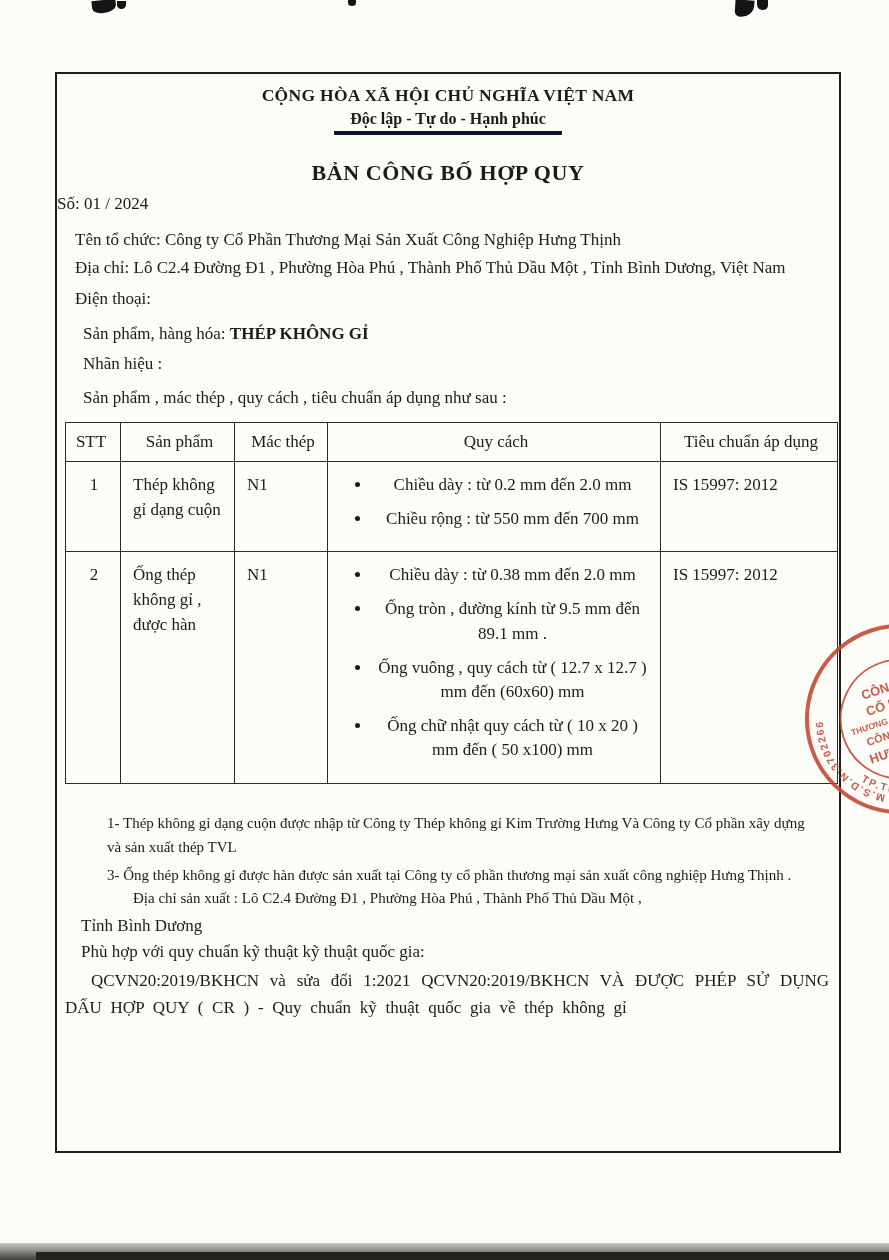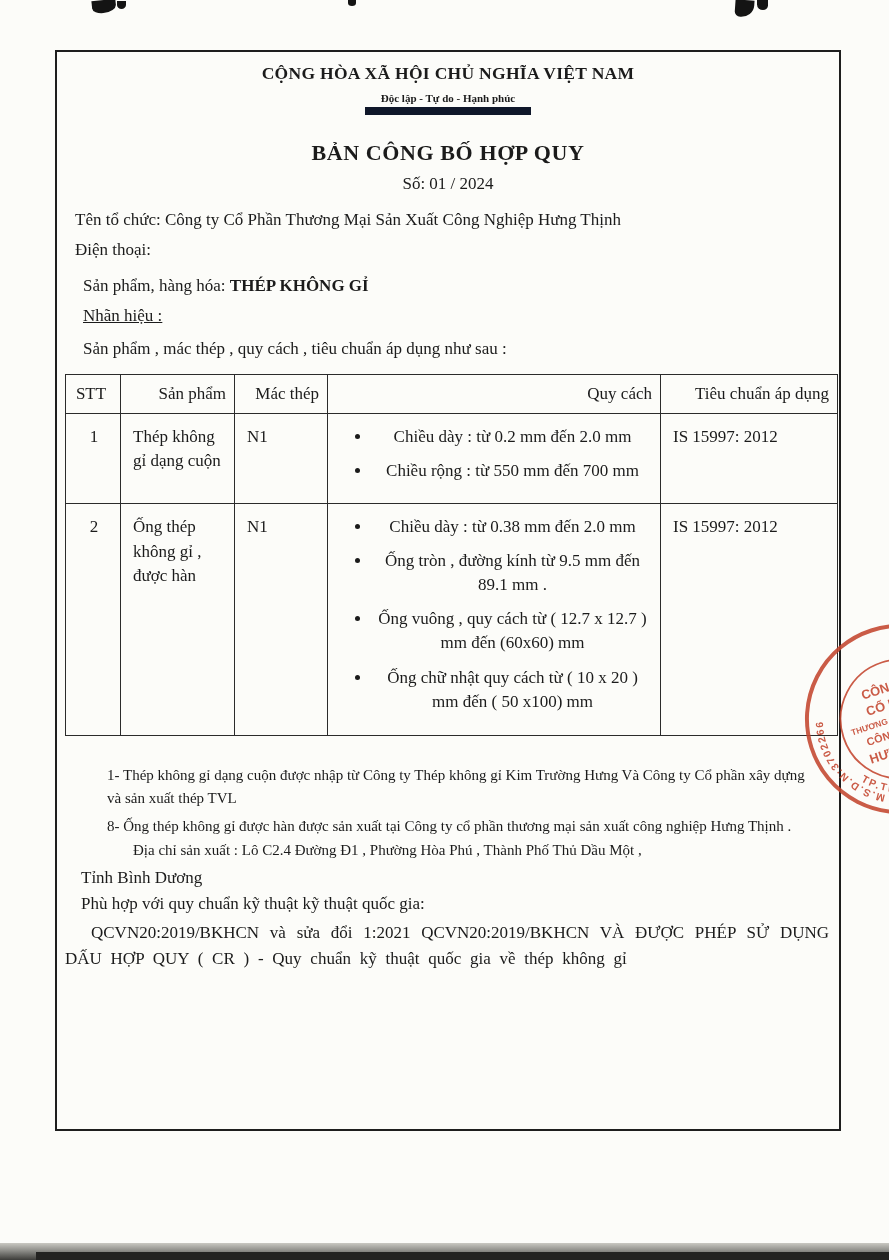--- a/index.html
+++ b/index.html
@@ -10,45 +10,45 @@
   }
   
   .artifact { position:absolute; background:#141414; }
   .a1 { left:92px;  top:0; width:24px; height:13px; border-radius:0 0 55% 45%; transform:rotate(-6deg); }
   .a2 { left:117px; top:1px; width:9px;  height:8px;  border-radius:0 0 50% 50%; }
   .a3 { left:348px; top:0; width:8px;  height:6px;  border-radius:0 0 50% 50%; }
   .a4 { left:735px; top:0; width:19px; height:17px; border-radius:0 0 70% 30%; transform:rotate(4deg); }
   .a5 { left:757px; top:0; width:11px; height:10px; border-radius:0 0 50% 60%; }
 
   .frame {
-    position:absolute; left:55px; top:50px; width:786px; height:1081px;
+    position:absolute; left:55px; top:72px; width:786px; height:1081px;
     border:2px solid #1e1e1e; box-sizing:border-box; overflow:hidden;
   }
 
   .nat-title { margin-top:11px; text-align:center; font-weight:bold; font-size:17.5px; letter-spacing:.3px; }
   .motto-wrap { text-align:center; margin-top:4px; }
-  .motto { display:inline-block; font-weight:bold; font-size:11px;
-           border-bottom:8px solid #0f172a; padding:0 16px 3px 16px; }
+  .motto { display:inline-block; font-weight:bold; font-size:16px;
+           border-bottom:4px solid #0f172a; padding:0 16px 3px 16px; }
 
   .doc-title { margin:25px 0 4px 0; text-align:center; font-size:22px; font-weight:bold; letter-spacing:.6px; }
-  .doc-number { margin-top:8px; text-align:center; font-size:17px; }
+  .doc-number { margin-top:8px; font-size:17px; }
 
   .line { font-size:17px; line-height:1.55; margin:0; }
   .p-org     { margin:13px 20px 0 18px; }
   .p-addr    { margin:2px 20px 0 18px; }
   .p-phone   { margin:4px 20px 0 18px; }
   .p-product { margin:9px 20px 0 26px; }
-  .p-brand   { margin:4px 20px 0 26px;text-decoration:underline; }
+  .p-brand   { margin:4px 20px 0 26px; }
   .p-intro   { margin:7px 20px 0 26px; }
   .bold { font-weight:bold; }
 
   .spec-table { border-collapse:collapse; margin:11px 6px 0 8px; width:772px;
                 table-layout:fixed; font-size:17px; }
   .spec-table th, .spec-table td { border:1.6px solid #2b2b2b; vertical-align:top; box-sizing:border-box; }
-  .spec-table th { font-weight:normal; text-align:right; padding:9px 8px 9px 12px; }
+  .spec-table th { font-weight:normal; text-align:center; padding:9px 8px 9px 12px; }
   .spec-table th.h-stt { text-align:center; padding-left:4px; }
   .spec-table td { padding:11px 10px 10px 12px; line-height:1.45; }
   .spec-table td.c-stt { text-align:center; }
   .row-1 td { height:86px; }
   .row-2 td { height:232px; }
   ul.specs { margin:0; padding-left:32px; }
   ul.specs li { margin-bottom:10px; line-height:1.42; padding-left:3px;text-align:center; }
 
   .notes { margin-top:28px; }
   .note  { font-size:15px; line-height:1.55; }
@@ -81,20 +81,21 @@
 
     <div class="nat-title">CỘNG HÒA XÃ HỘI CHỦ NGHĨA VIỆT NAM</div>
     <div class="motto-wrap">
       <span class="motto">Độc lập - Tự do - Hạnh phúc</span>
     </div>
 
     <div class="doc-title">BẢN CÔNG BỐ HỢP QUY</div>
     <div class="doc-number">Số: 01 / 2024</div>
 
     <p class="line p-org">Tên tổ chức: Công ty Cổ Phần Thương Mại Sản Xuất Công Nghiệp Hưng Thịnh</p>
+    <p class="line p-addr">Địa chỉ: Lô C2.4 Đường Đ1 , Phường Hòa Phú , Thành Phố Thủ Dầu Một , Tỉnh Bình Dương, Việt Nam</p>
     <p class="line p-phone">Điện thoại:</p>
     <p class="line p-product"><span>Sản phẩm, hàng hóa: </span><span class="bold">THÉP KHÔNG GỈ</span></p>
     <p class="line p-brand">Nhãn hiệu :</p>
     <p class="line p-intro">Sản phẩm , mác thép , quy cách , tiêu chuẩn áp dụng như sau :</p>
 
     <table class="spec-table">
       <colgroup>
         <col style="width:55px">
           <col style="width:114px">
           <col style="width:93px">
@@ -135,21 +136,21 @@
               <li>Ống chữ nhật quy cách từ ( 10 x 20 ) mm đến ( 50 x100) mm</li>
             </ul>
           </td>
           <td>IS 15997: 2012</td>
         </tr>
       </tbody>
     </table>
 
     <div class="notes">
       <p class="note note-1">1- Thép không gỉ dạng cuộn được nhập từ Công ty Thép không gỉ Kim Trường Hưng Và Công ty Cổ phần xây dựng và sản xuất thép TVL</p>
-      <p class="note note-2">8- Ống thép không gỉ được hàn được sản xuất tại Công ty cổ phần thương mại sản xuất công nghiệp Hưng Thịnh . Địa chỉ sản xuất : Lô C2.4 Đường Đ1 , Phường Hòa Phú , Thành Phố Thủ Dầu Một ,</p>
+      <p class="note note-2">3- Ống thép không gỉ được hàn được sản xuất tại Công ty cổ phần thương mại sản xuất công nghiệp Hưng Thịnh . Địa chỉ sản xuất : Lô C2.4 Đường Đ1 , Phường Hòa Phú , Thành Phố Thủ Dầu Một ,</p>
       <p class="province">Tỉnh Bình Dương</p>
       <p class="conf-intro">Phù hợp với quy chuẩn kỹ thuật kỹ thuật quốc gia:</p>
       <p class="conf-detail">QCVN20:2019/BKHCN và sửa đổi 1:2021 QCVN20:2019/BKHCN VÀ ĐƯỢC PHÉP SỬ DỤNG DẤU HỢP QUY ( CR ) - Quy chuẩn kỹ thuật quốc gia về thép không gỉ</p>
     </div>
 
   </div>
 
   <div class="stamp">
     <svg viewBox="0 0 200 200" width="198" height="198">
       <g transform="rotate(-18 100 100)">

